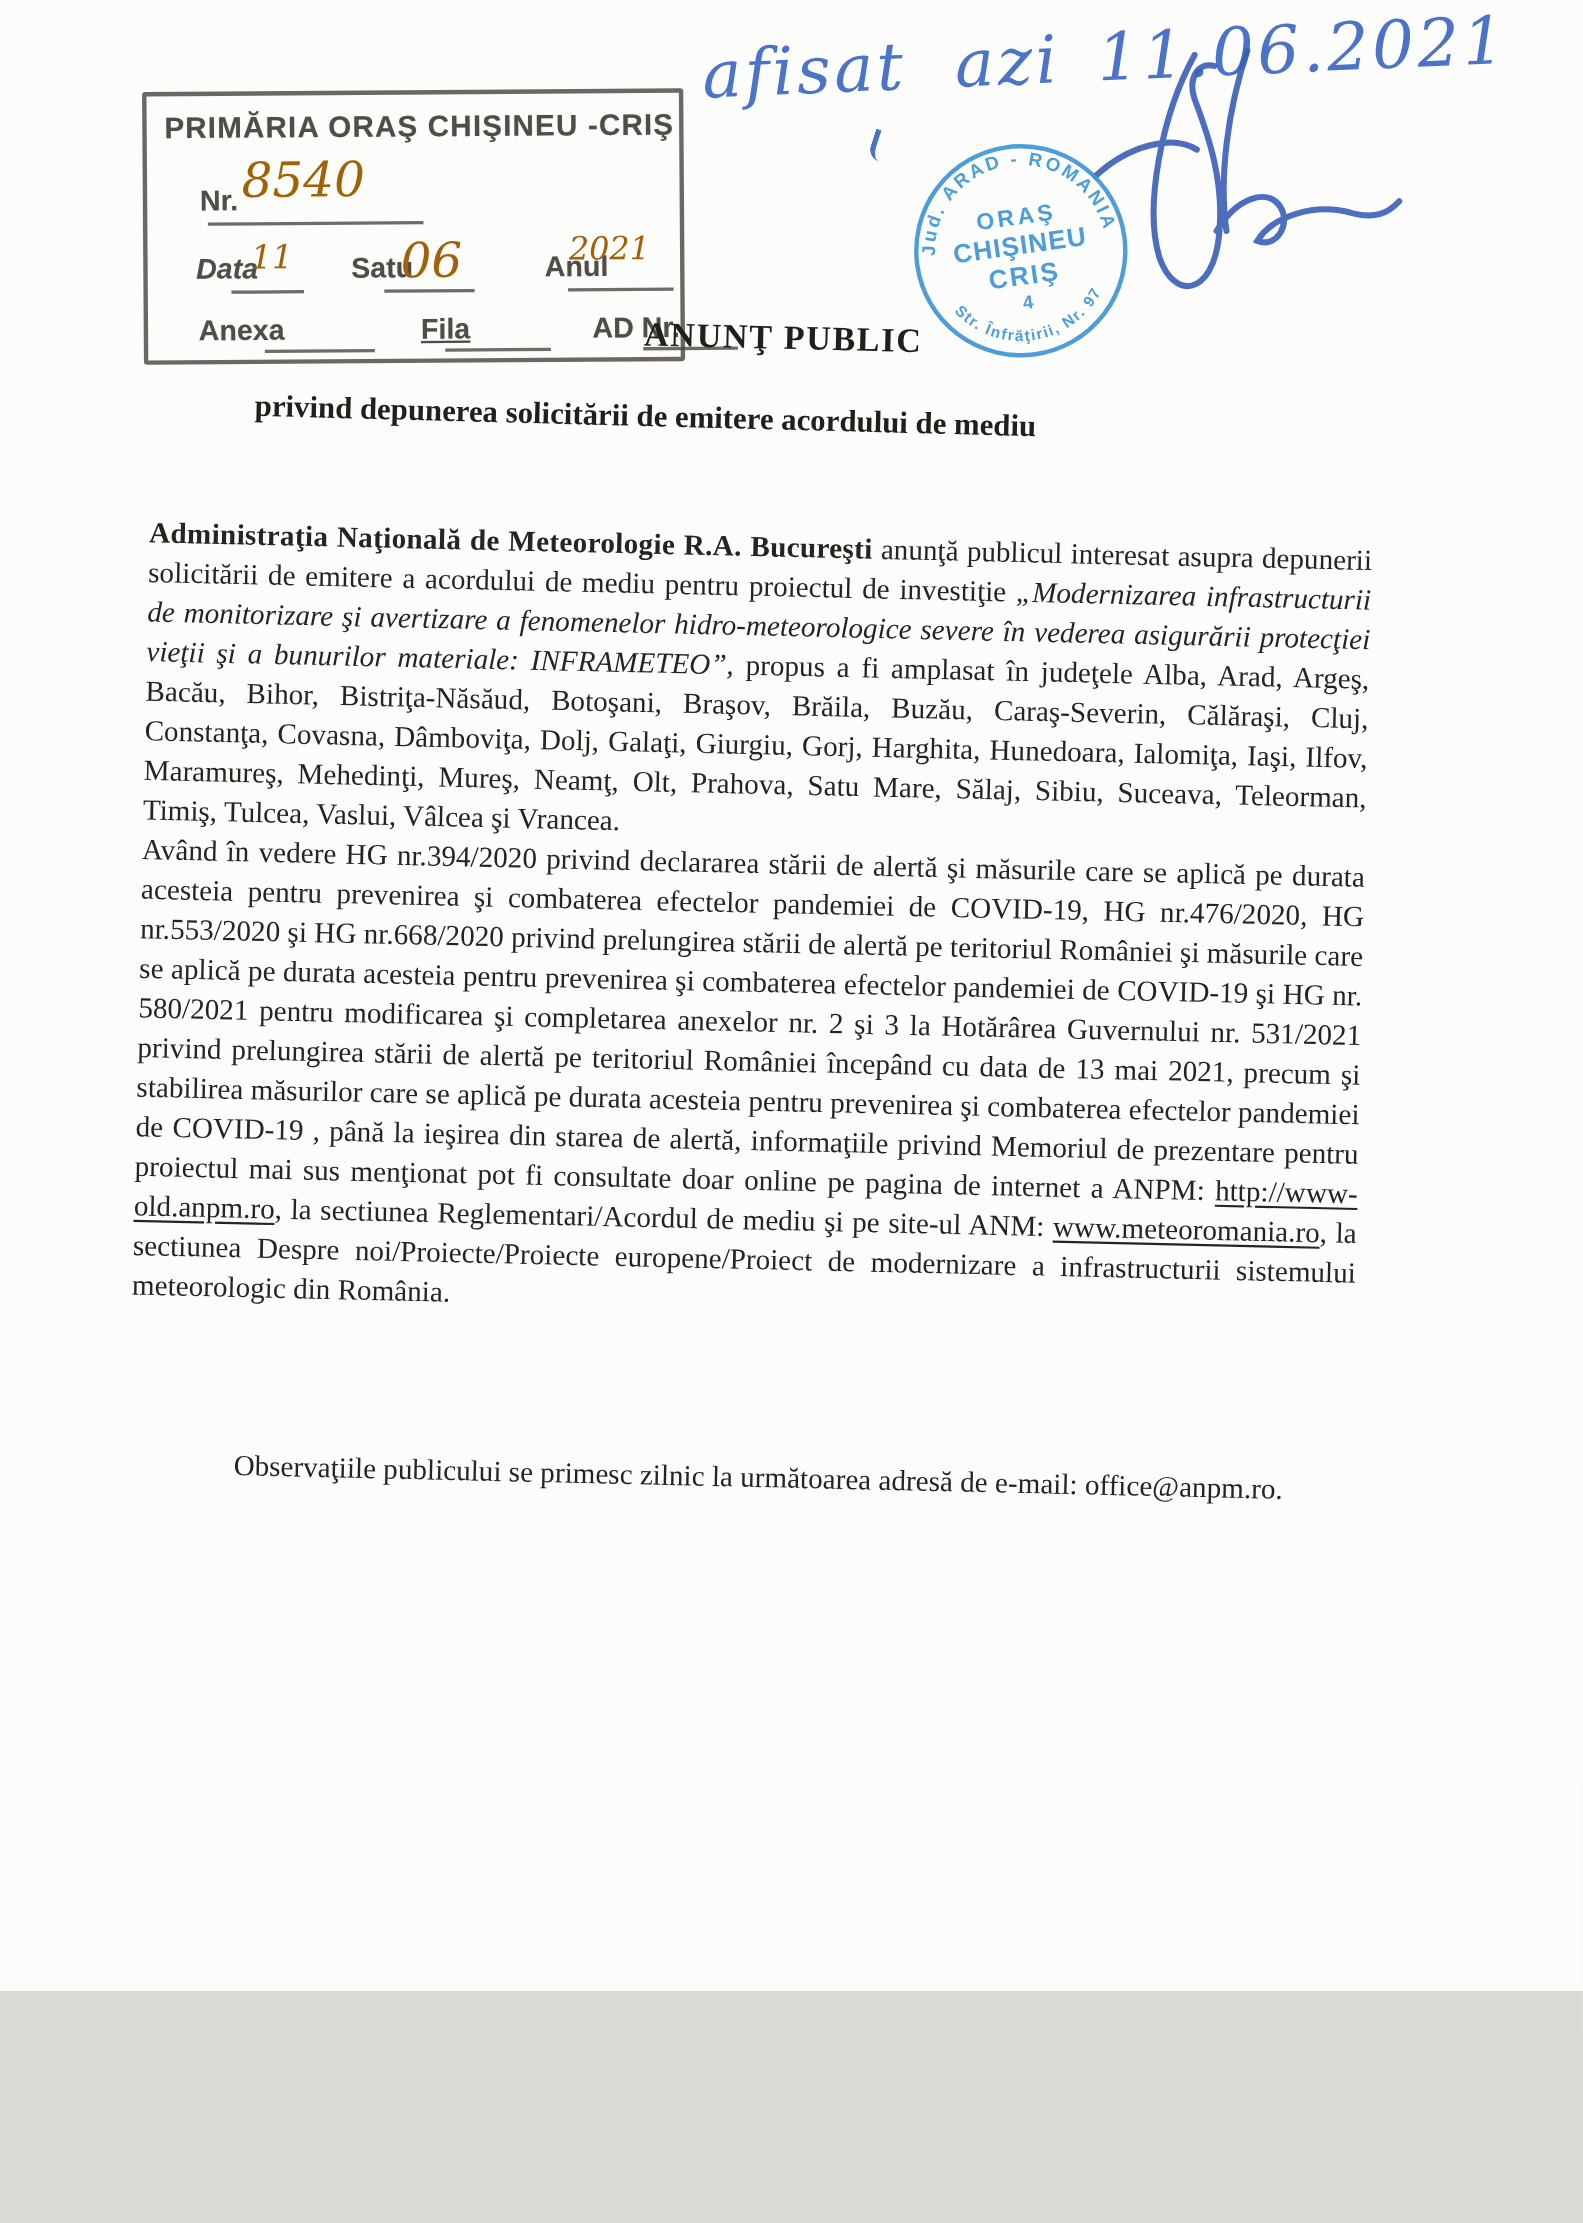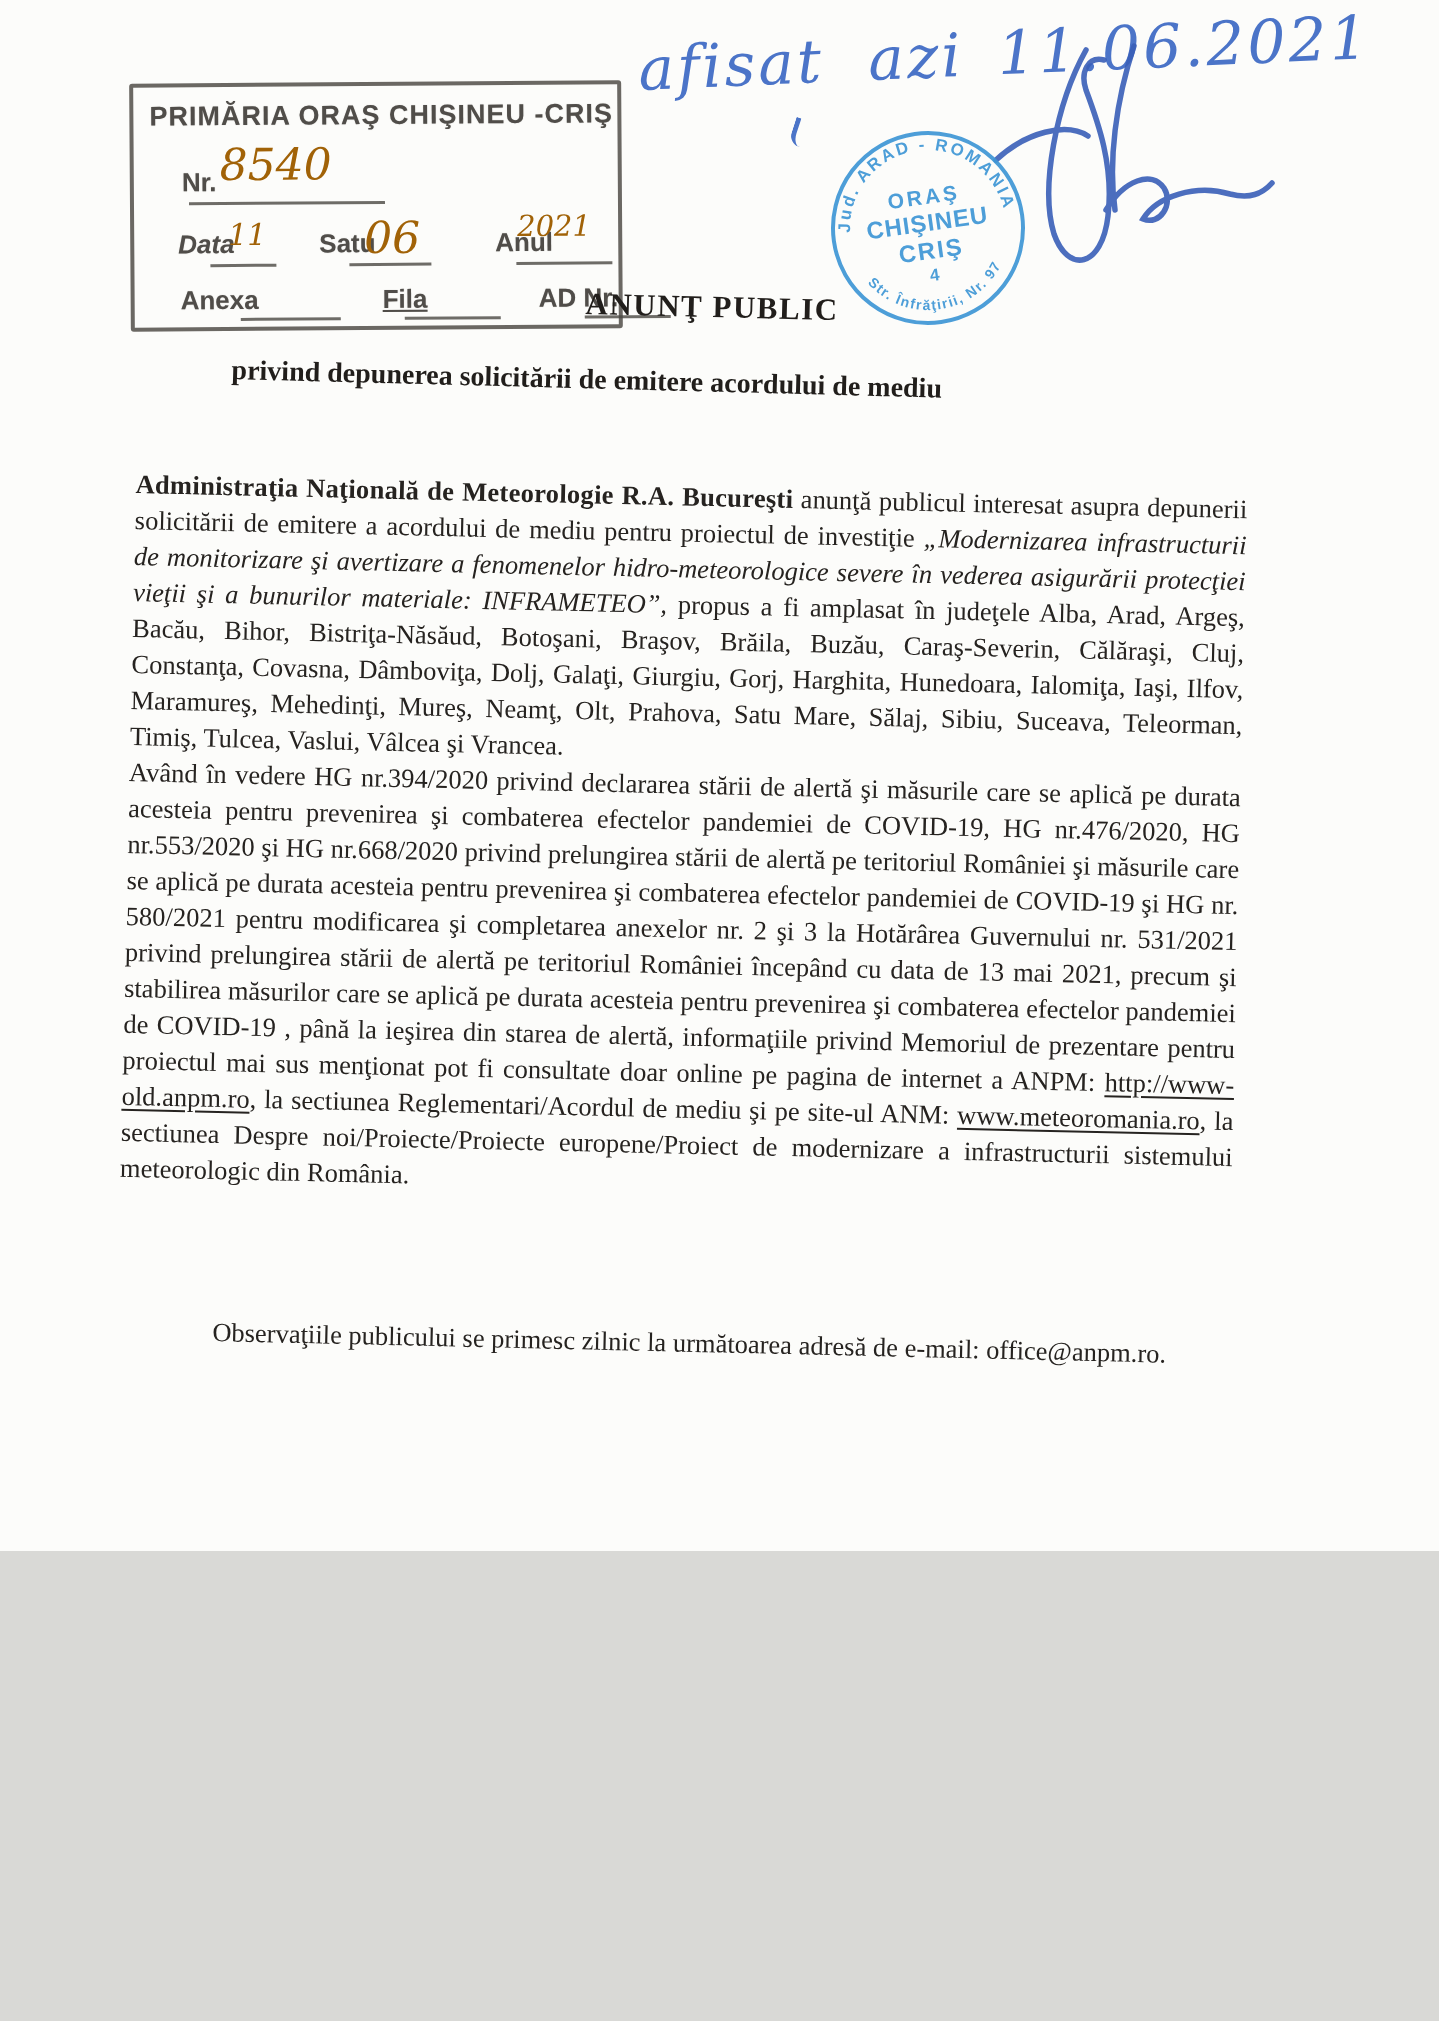--- a/index.html
+++ b/index.html
@@ -1,18 +1,18 @@
 <!DOCTYPE html>
 <html><head>
 <meta charset="utf-8">
 <style>
   * { box-sizing: border-box; }
   html,body { margin:0; padding:0; background:#d9d9d6; }
   .page {
-    position:relative; width:1439px; height:1551px; margin:0 auto;
+    position:relative; width:1439px; height:1810px; margin:0 auto;
     background:#fcfcfa; overflow:hidden;
     font-family:"Liberation Serif", serif; color:#262320;
   }
 
   
   .stamp-box {
     position:absolute; left:130px; top:82px; width:492px; height:248px;
     border:4px solid rgba(74,71,66,0.82); border-radius:3px;
     transform:rotate(-0.4deg);
     font-family:"Liberation Sans", sans-serif; font-weight:bold;

